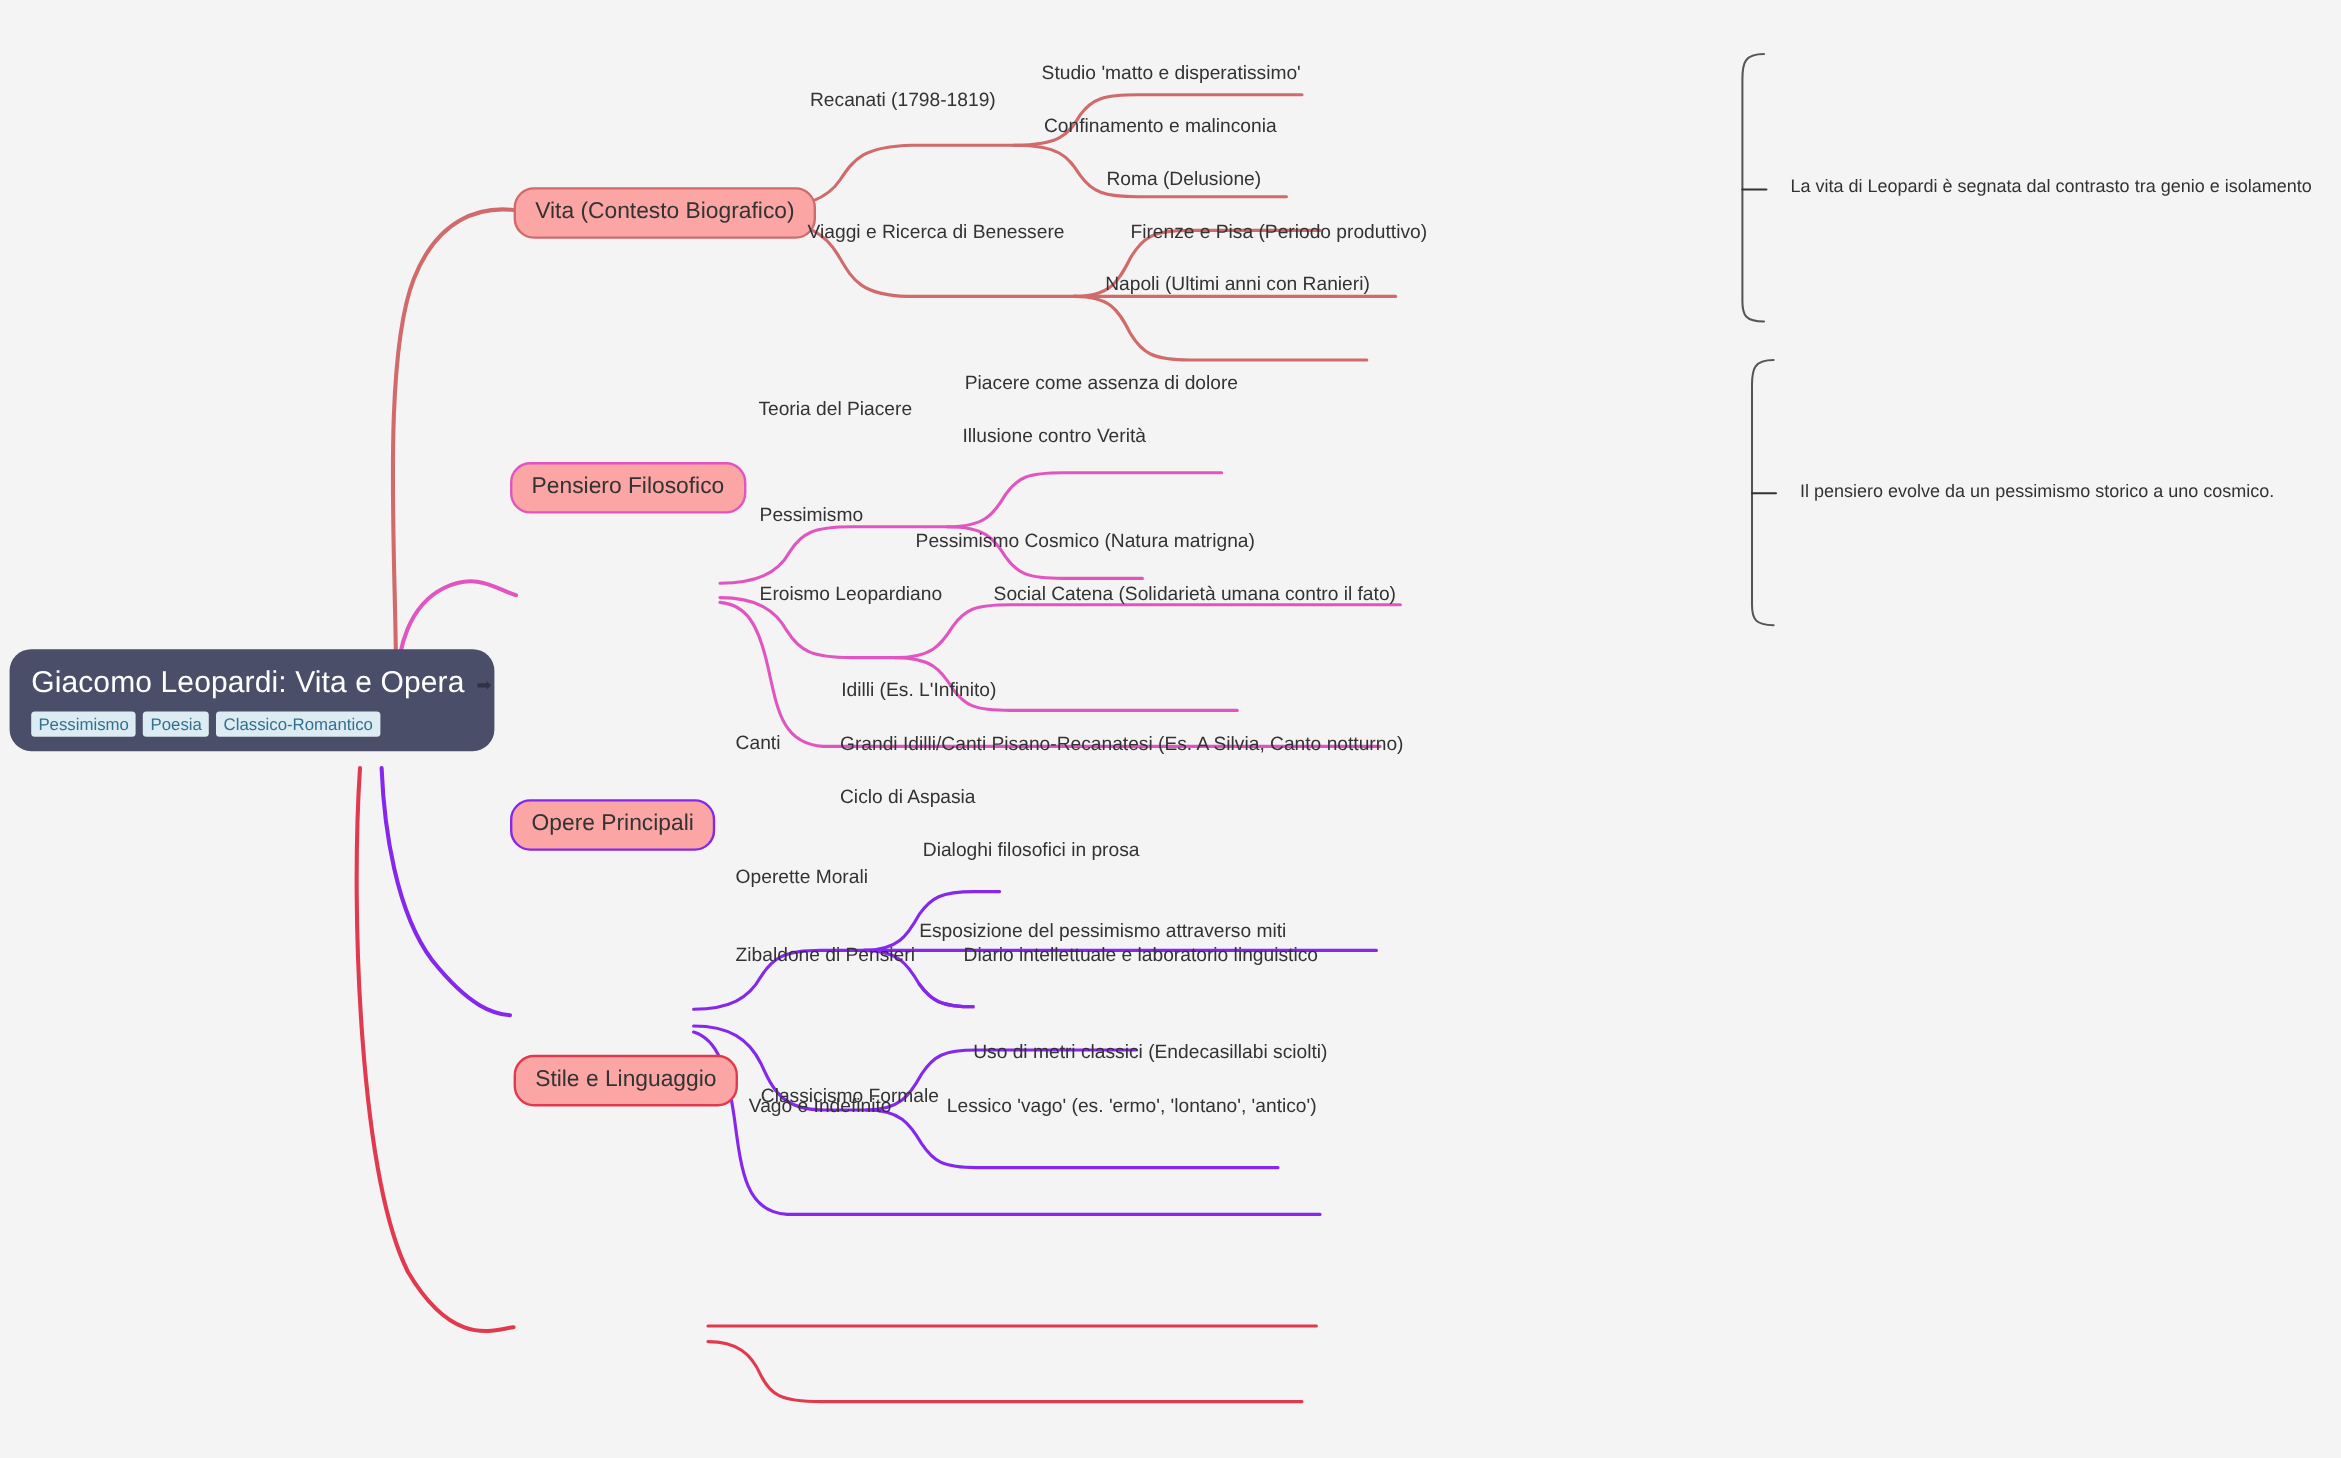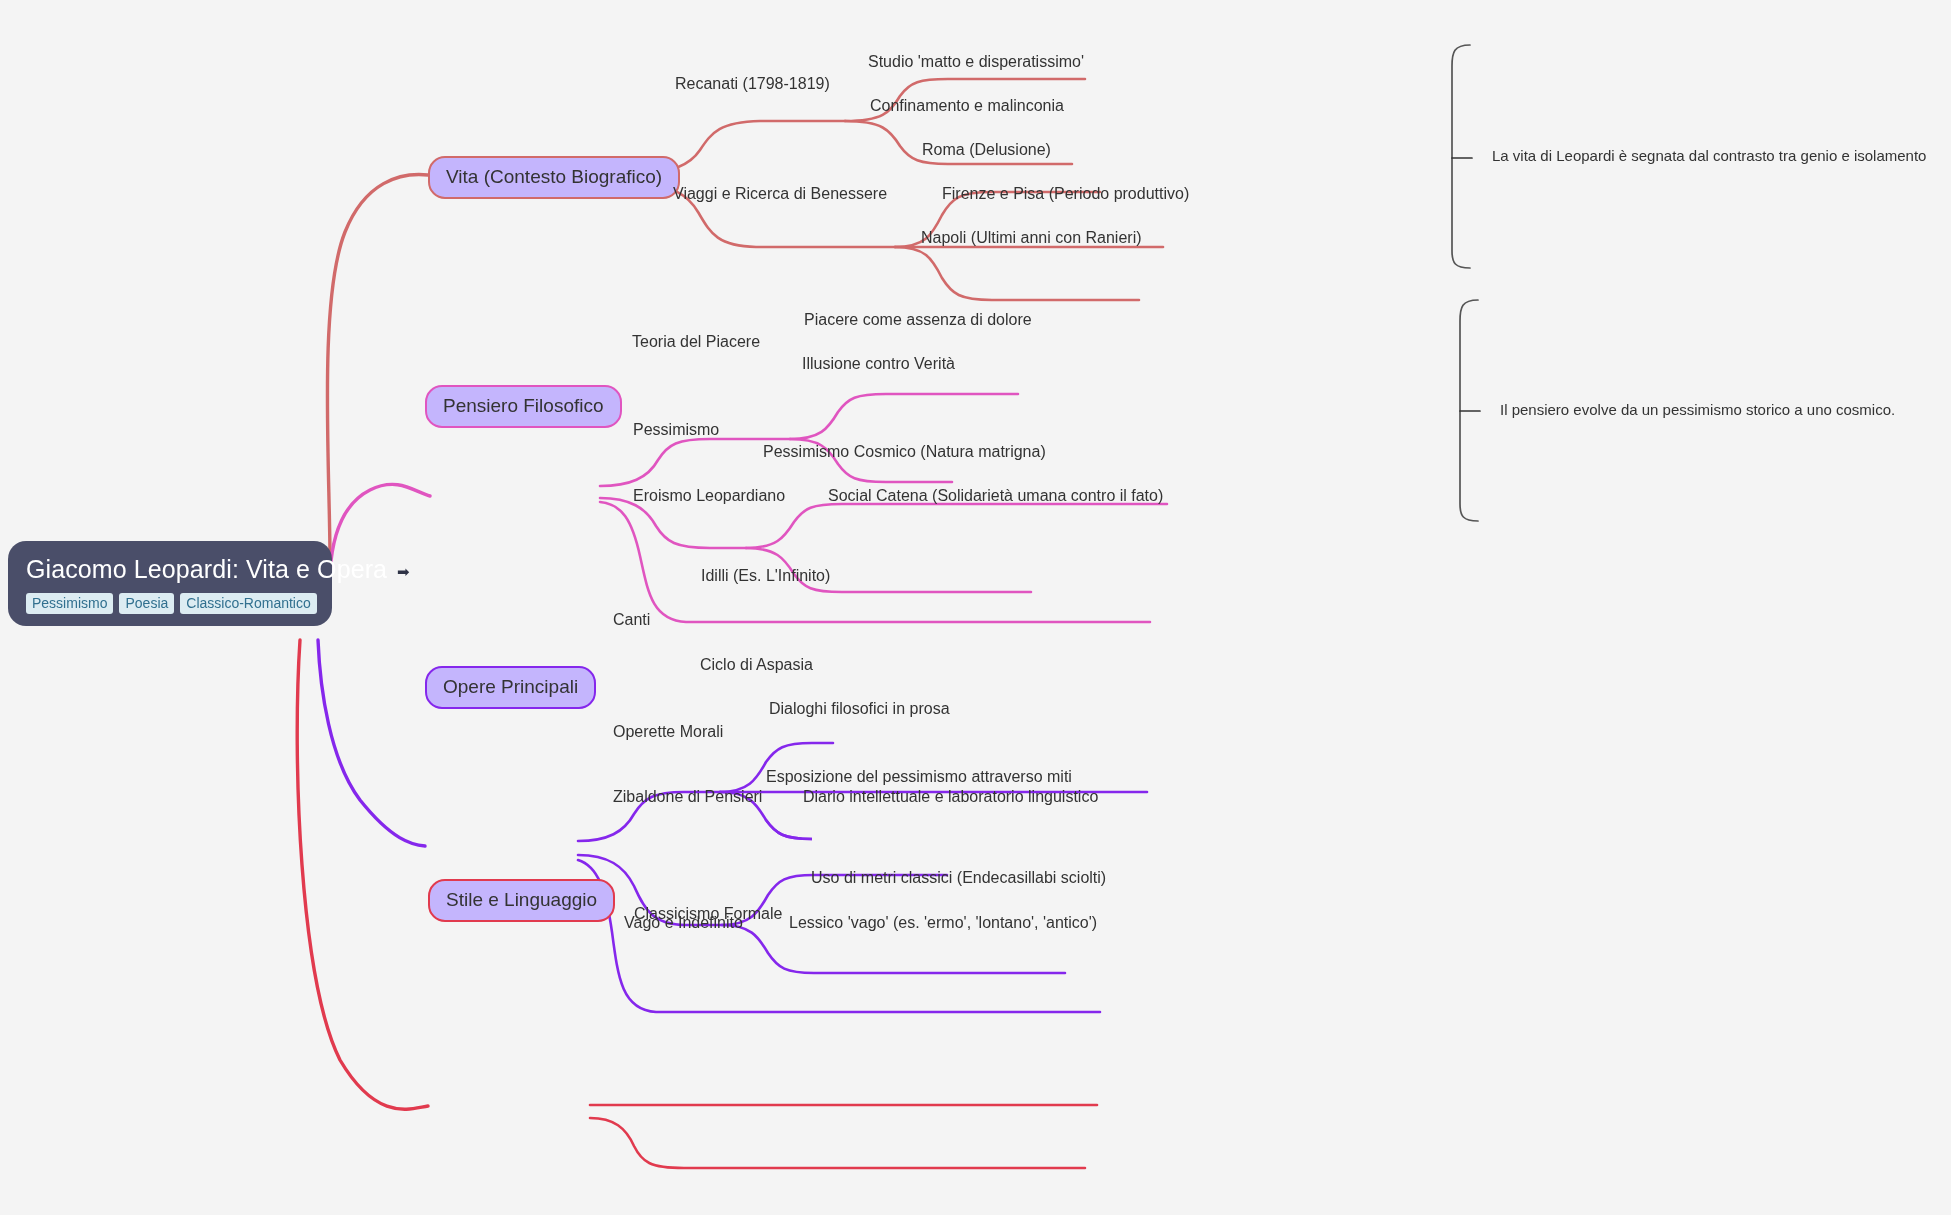--- a/index.html
+++ b/index.html
@@ -25,21 +25,21 @@
     left: 0; top: 0;
     width: 1951px;
     height: 1215px;
     pointer-events: none;
   }
   
   .root-node {
     position: absolute;
     left: 8px;
     top: 541px;
-    width: 324px;
+    width: 404px;
     box-sizing: border-box;
     background: #4a4e69;
     border-radius: 18px;
     padding: 13px 18px 12px 18px;
     color: #ffffff;
   }
   .root-title-row {
     display: flex;
     align-items: center;
     gap: 10px;
@@ -68,21 +68,21 @@
     color: #31708f;
     font-size: 14px;
     line-height: 18px;
     padding: 1px 6px 2px 6px;
     border-radius: 3px;
     white-space: nowrap;
   }
   
   .branch-node {
     position: absolute;
-    background: #c4b5fd;
+    background: #fca5a5;
     border: 2.5px solid #cf6f6f;
     border-radius: 17px;
     padding: 7px 16px 8px 16px;
     font-size: 19px;
     line-height: 24px;
     color: #333333;
     white-space: nowrap;
     box-sizing: border-box;
   }
   
@@ -249,20 +249,23 @@
   <div class="branch-node" style="left:425px; top:666px; border-color:#8527ec;">
     <span>Opere Principali</span>
   </div>
 
   <div class="text-node" style="left:613px; top:608px;">
     <span>Canti</span>
   </div>
   <div class="text-node" style="left:701px; top:564px;">
     <span>Idilli (Es. L'Infinito)</span>
   </div>
+  <div class="text-node" style="left:700px; top:609px;">
+    <span>Grandi Idilli/Canti Pisano-Recanatesi (Es. A Silvia, Canto notturno)</span>
+  </div>
   <div class="text-node" style="left:700px; top:653px;text-align:center;">
     <span>Ciclo di Aspasia</span>
   </div>
 
   <div class="text-node" style="left:613px; top:720px;">
     <span>Operette Morali</span>
   </div>
   <div class="text-node" style="left:769px; top:697px;">
     <span>Dialoghi filosofici in prosa</span>
   </div>

